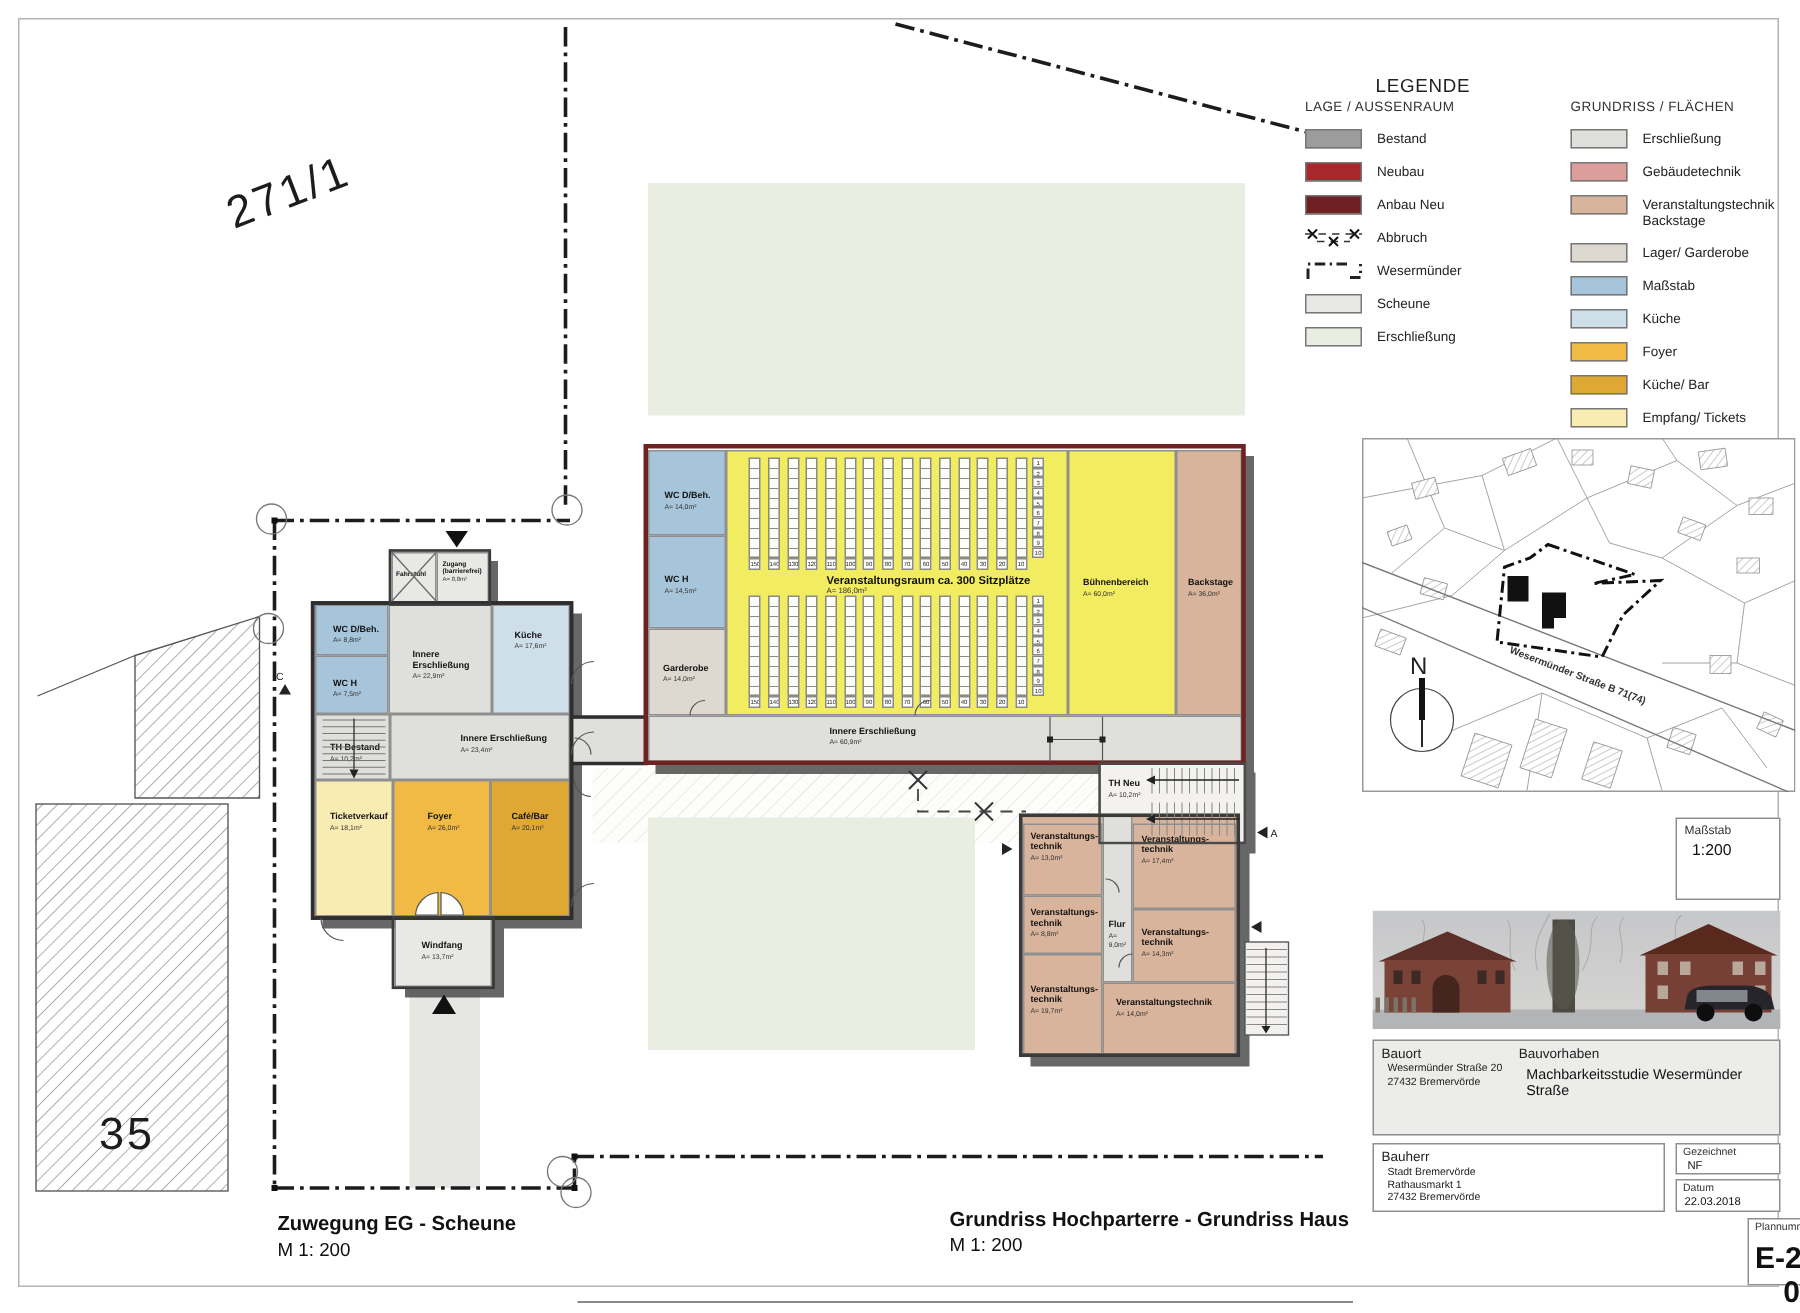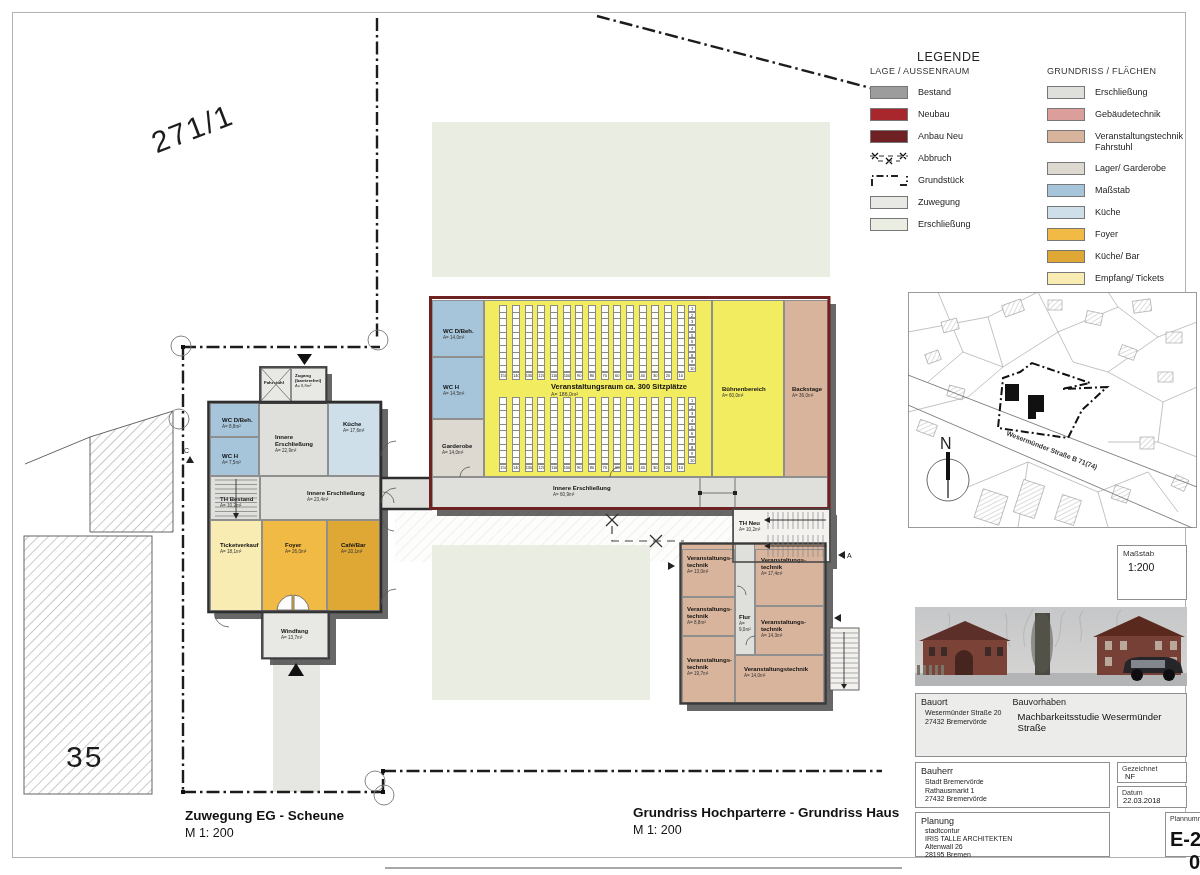--- a/index.html
+++ b/index.html
@@ -442,44 +442,44 @@
           </div>
           <div class="legend-label">Abbruch</div>
         </div>
         <div class="legend-item">
           <div class="legend-swatch nob">
             <svg width="38" height="13" viewBox="0 0 38 13">
               <path d="M2,12 L2,2 L30,2" fill="none" stroke="#222" stroke-width="2" stroke-dasharray="7 3 1.5 3"></path>
               <path d="M30,11 L37,11 L37,2" fill="none" stroke="#222" stroke-width="2" stroke-dasharray="7 3 1.5 3"></path>
             </svg>
           </div>
-          <div class="legend-label">Grundstück</div>
+          <div class="legend-label">Wesermünder</div>
         </div>
         <div class="legend-item">
           <div class="legend-swatch" style="background: rgb(232, 233, 229);"></div>
-          <div class="legend-label">Zuwegung</div>
+          <div class="legend-label">Scheune</div>
         </div>
         <div class="legend-item">
           <div class="legend-swatch" style="background: rgb(233, 237, 226);"></div>
           <div class="legend-label">Erschließung</div>
         </div>
       </div>
       <div class="legend-col" style="left: 1047px; top: 66px; width: 150px;">
         <div class="legend-header">GRUNDRISS / FLÄCHEN</div>
         <div class="legend-item">
           <div class="legend-swatch" style="background: rgb(223, 224, 219);"></div>
           <div class="legend-label">Erschließung</div>
         </div>
         <div class="legend-item">
           <div class="legend-swatch" style="background: rgb(220, 158, 154);"></div>
           <div class="legend-label">Gebäudetechnik</div>
         </div>
         <div class="legend-item">
           <div class="legend-swatch" style="background: rgb(217, 180, 156);"></div>
-          <div class="legend-label">Veranstaltungstechnik Fahrstuhl</div>
+          <div class="legend-label">Veranstaltungstechnik Backstage</div>
         </div>
         <div class="legend-item">
           <div class="legend-swatch" style="background: rgb(221, 216, 208);"></div>
           <div class="legend-label">Lager/ Garderobe</div>
         </div>
         <div class="legend-item">
           <div class="legend-swatch" style="background: rgb(167, 197, 218);"></div>
           <div class="legend-label">Maßstab</div>
         </div>
         <div class="legend-item">
@@ -649,22 +649,18 @@
     <div class="tb-small">Stadt Bremervörde<br>Rathausmarkt 1<br>27432 Bremervörde</div>
   </div>
   <div class="tb-box" style="left:1117px;top:762px;width:70px;height:21px">
     <div style="font-size:7px;color:#333;padding:2px 0 0 4px">Gezeichnet</div>
     <div style="font-size:7.5px;color:#111;padding:0 0 0 7px">NF</div>
   </div>
   <div class="tb-box" style="left:1117px;top:786px;width:70px;height:22px">
     <div style="font-size:7px;color:#333;padding:2px 0 0 4px">Datum</div>
     <div style="font-size:7.5px;color:#111;padding:0 0 0 5px">22.03.2018</div>
   </div>
-  <div class="tb-box" style="left:915px;top:812px;width:195px;height:45px">
-    <div class="tb-label9">Planung</div>
-    <div class="tb-small" style="line-height:8px;padding-top:1px">stadtcontur<br>IRIS TALLE ARCHITEKTEN<br>Altenwall 26<br>28195 Bremen</div>
-  </div>
   <div class="tb-box" style="left:1165px;top:812px;width:70px;height:45px">
     <div style="font-size:7px;color:#333;padding:2px 0 0 4px">Plannummer</div>
     <div class="plannr">E-200-01</div>
   </div>
 
 </div>
 
 </body></html>

